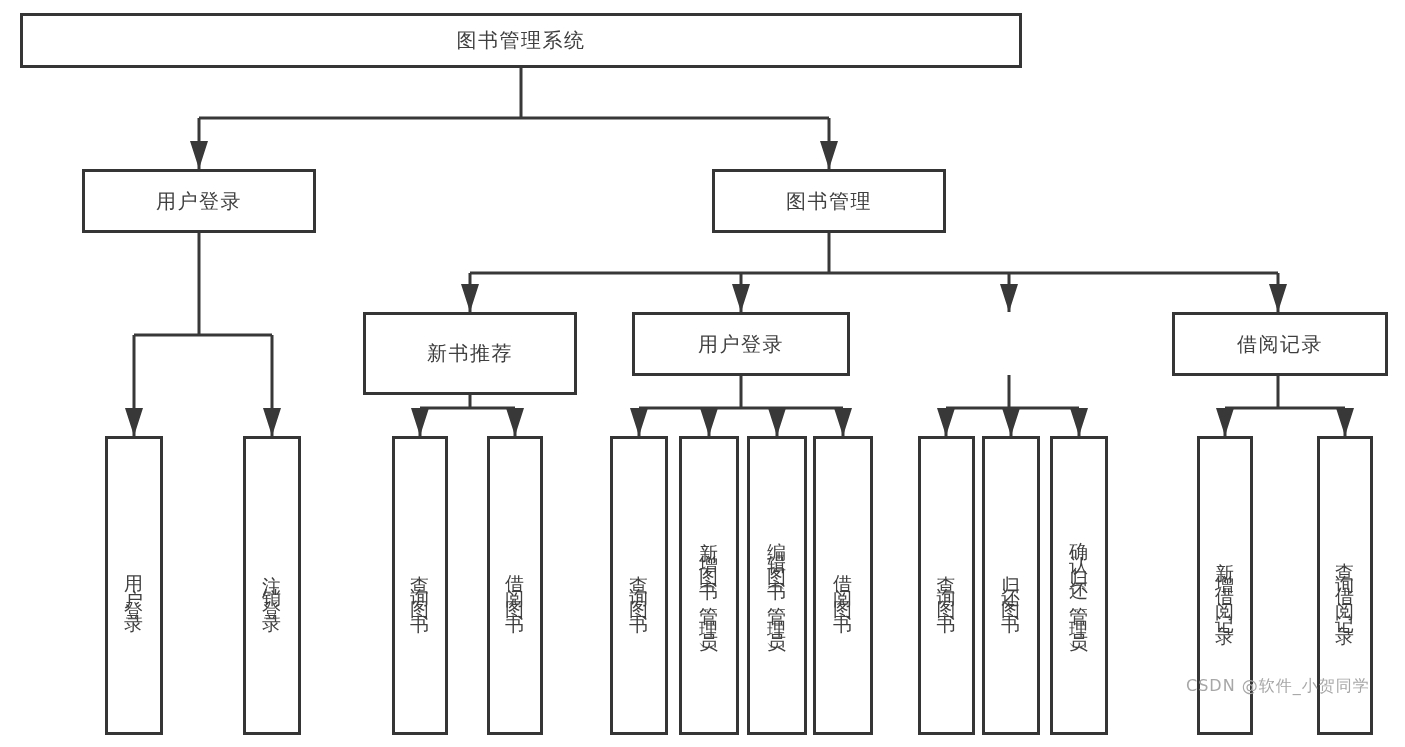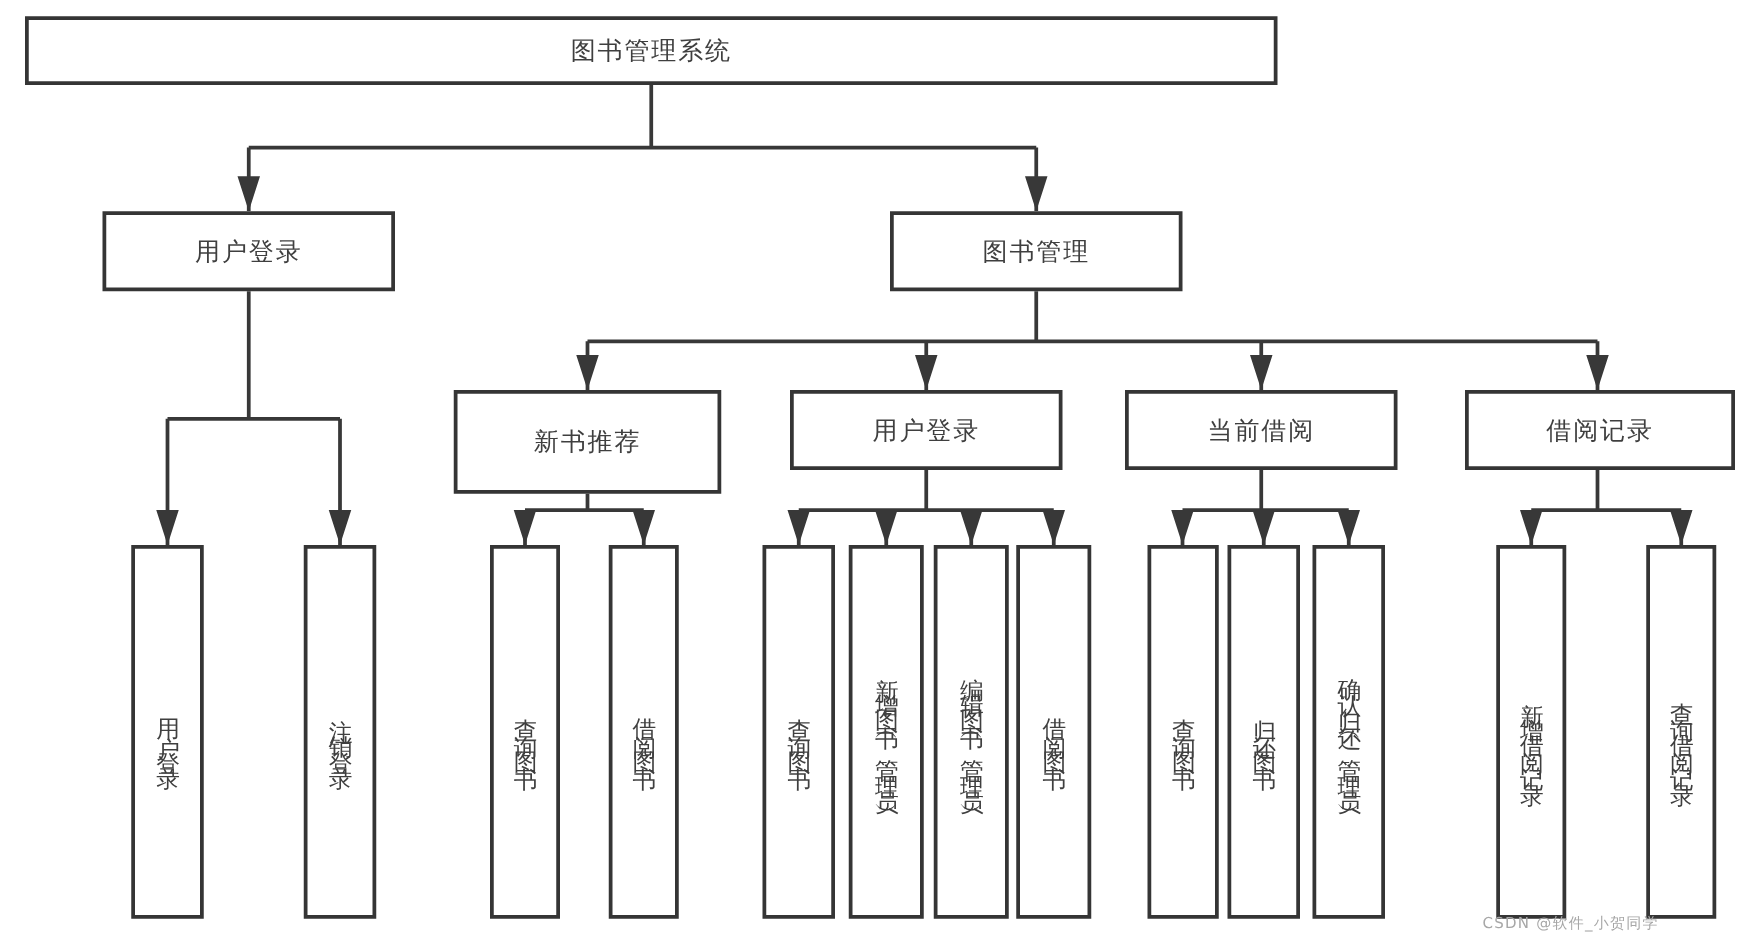--- a/index.html
+++ b/index.html
@@ -48,22 +48,22 @@
     writing-mode: vertical-rl;
     text-orientation: mixed;
     font-size: 19px;
     line-height: 1;
     letter-spacing: 13px;
     white-space: nowrap;
   }
   .watermark {
     position: absolute;
     left: 1186px;
-    top: 730px;
-    font-size: 12px;
+    top: 676px;
+    font-size: 16px;
     letter-spacing: 1px;
     color: var(--watermark-color);
     white-space: nowrap;
     z-index: 5;
   }
 </style>
 </head>
 <body>
 
 <div id="stage">
@@ -96,23 +96,20 @@
   </div>
   <div class="node h" style="left:712px; top:169px; width:234px; height:64px;">
     <span>图书管理</span>
   </div>
 
   <div class="node h" style="left:363px; top:312px; width:214px; height:83px;">
     <span>新书推荐</span>
   </div>
   <div class="node h" style="left:632px; top:312px; width:218px; height:64px;">
     <span>用户登录</span>
-  </div>
-  <div class="node h" style="left:900px; top:312px; width:218px; height:64px;">
-    <span>当前借阅</span>
   </div>
   <div class="node h" style="left:1172px; top:312px; width:216px; height:64px;">
     <span>借阅记录</span>
   </div>
 
   <div class="node v" style="left:105px; top:436px; width:58px; height:299px;">
     <span class="vtext">用户登录</span>
   </div>
   <div class="node v" style="left:243px; top:436px; width:58px; height:299px;">
     <span class="vtext">注销登录</span>

